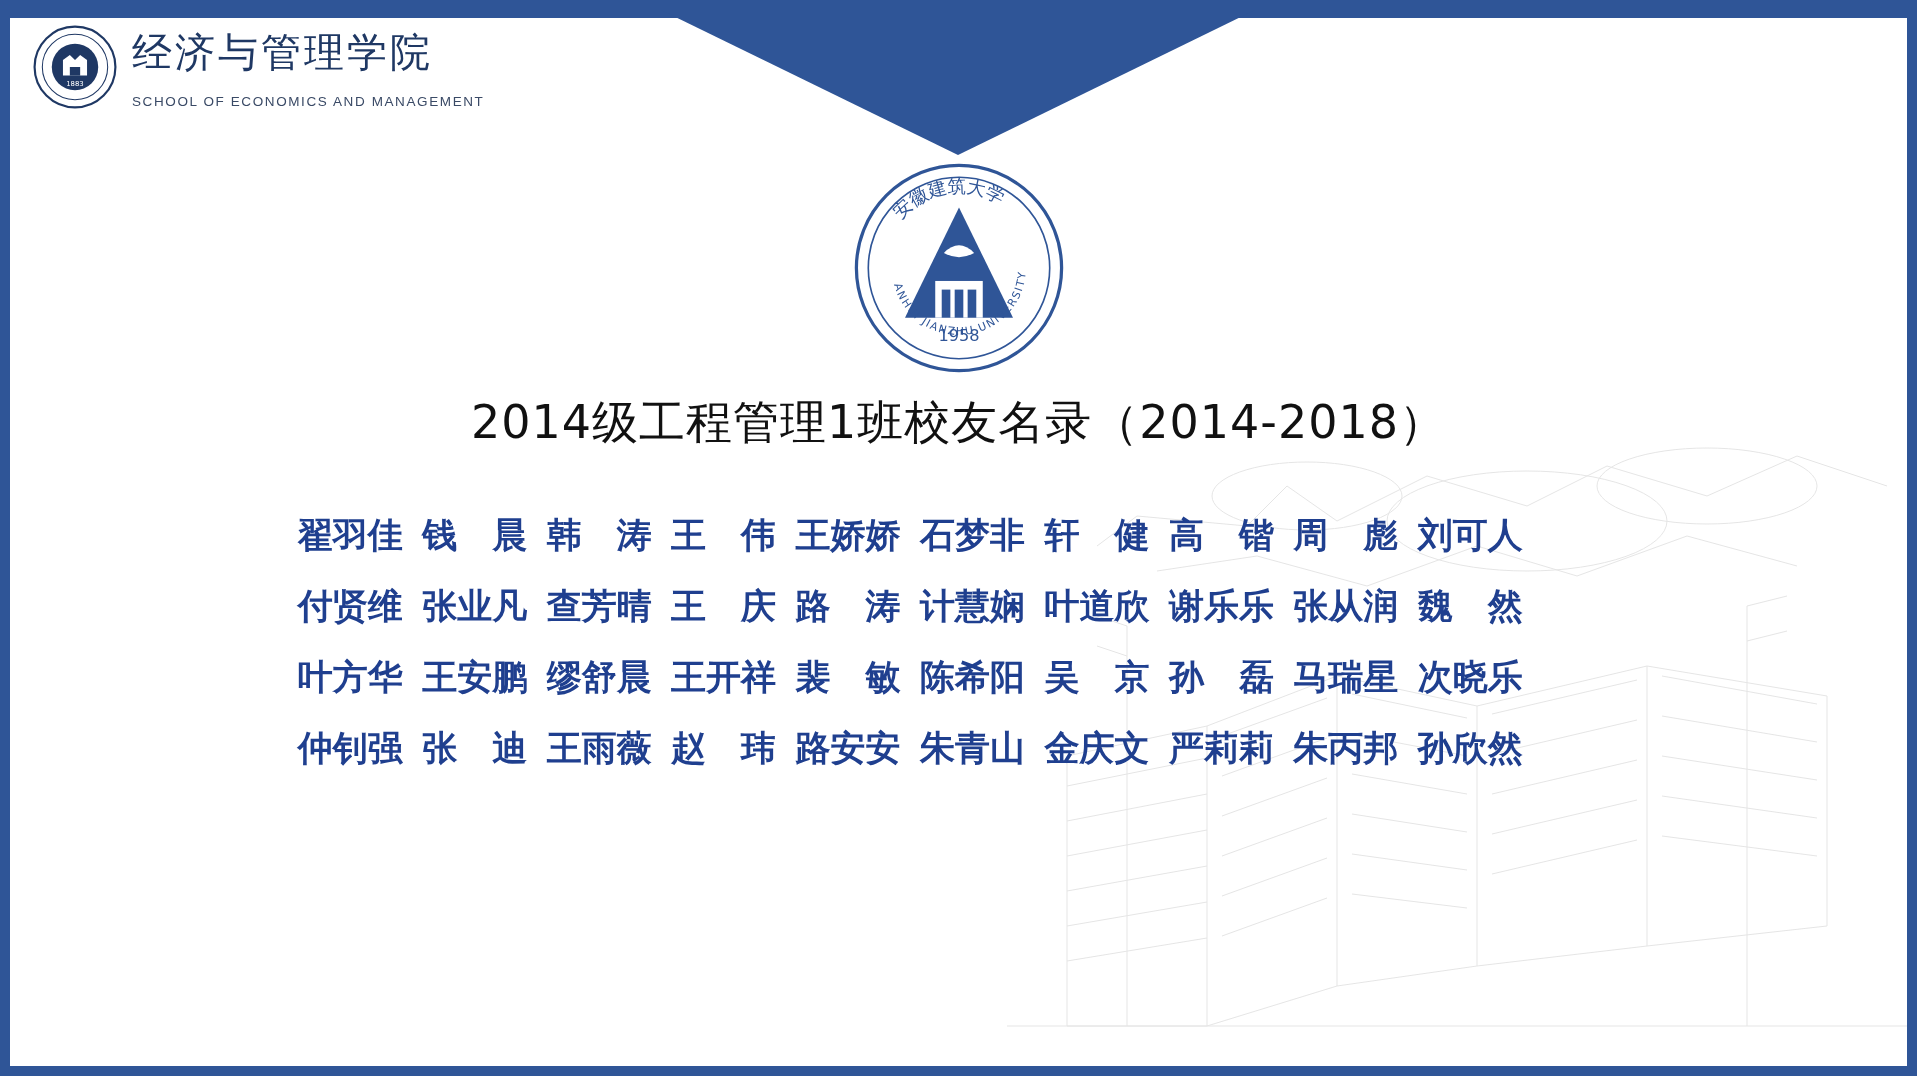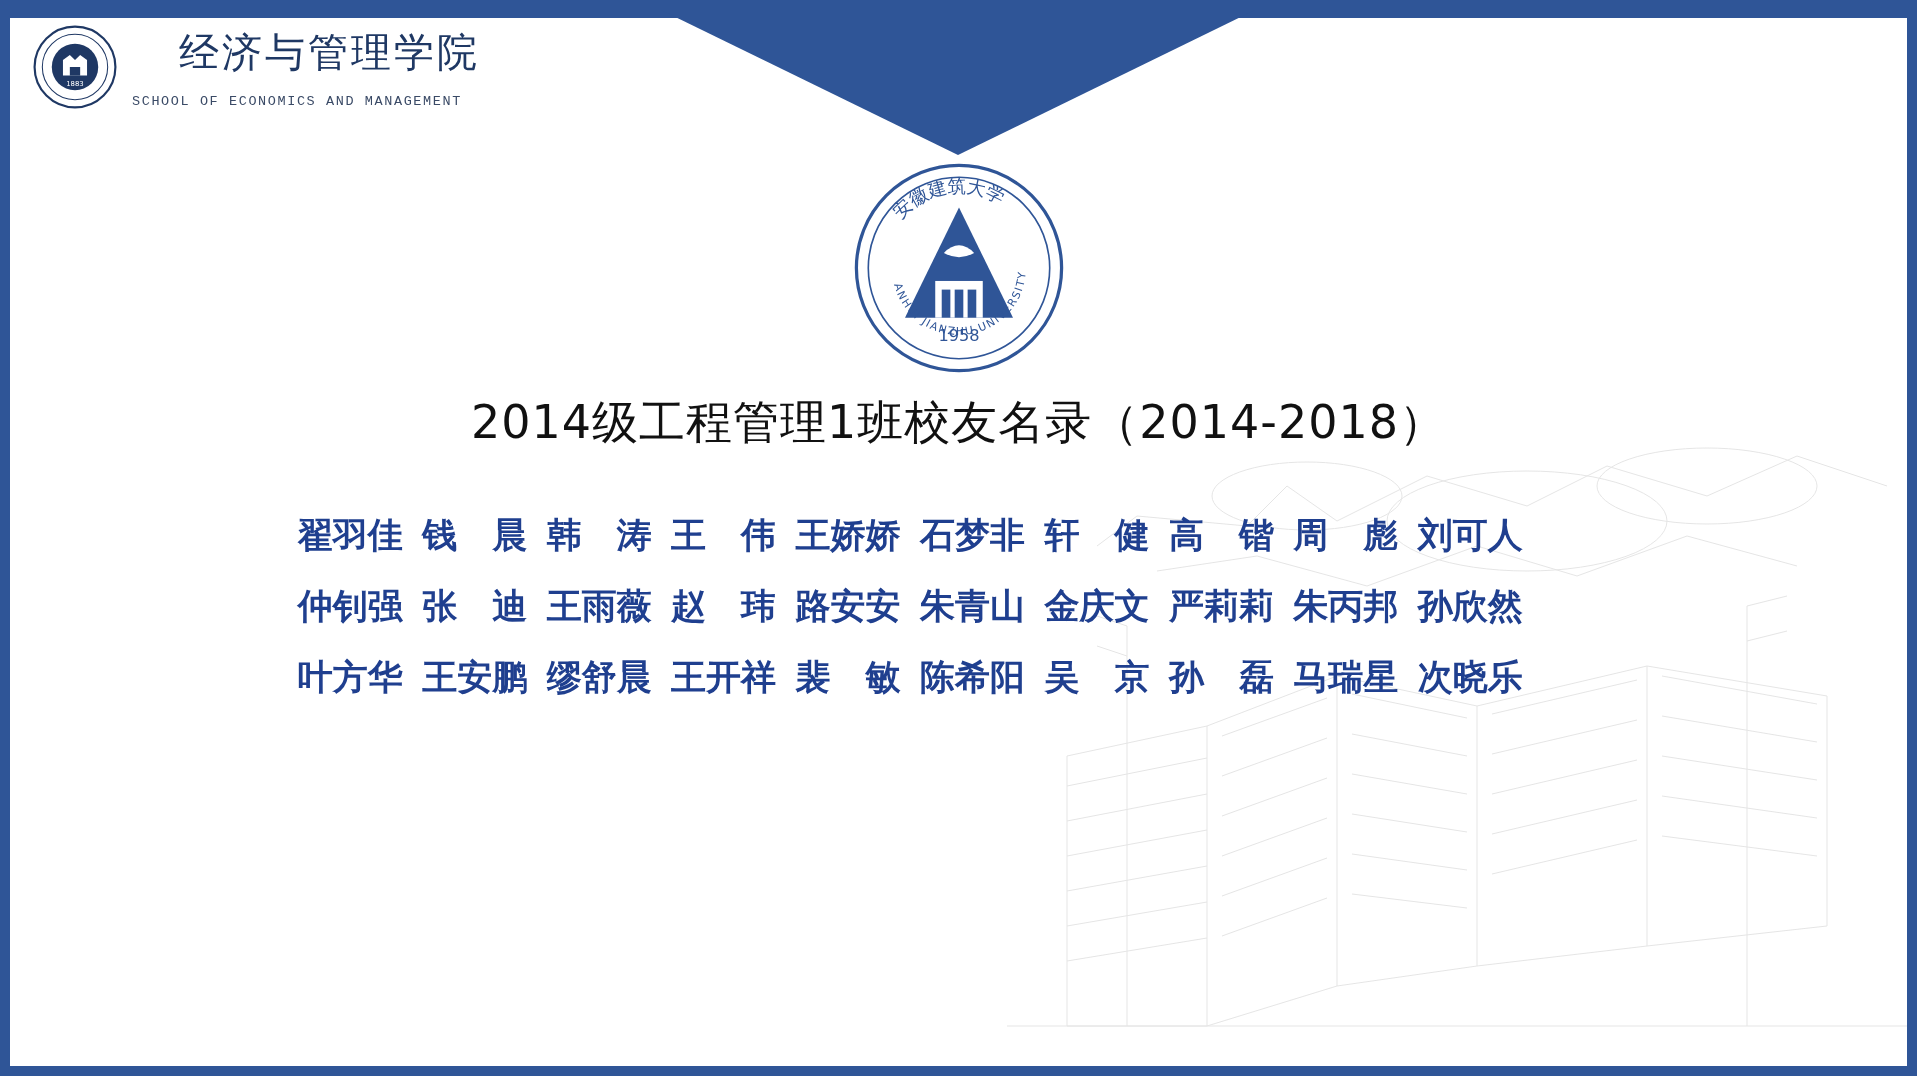--- a/index.html
+++ b/index.html
@@ -76,28 +76,27 @@
     flex-direction: column;
     justify-content: center;
     padding-top: 4px;
   }
   .dept-cn {
     font-size: 40px;
     line-height: 1.1;
     color: #1f3864;
     letter-spacing: 3px;
     font-family: "DejaVu Sans", "Liberation Sans", sans-serif;
-    margin-left: 47px;
   }
   .dept-en {
     font-size: 13.5px;
     letter-spacing: 1.6px;
     color: #3a4a66;
     margin-top: 20px;
-    font-family: Liberation Mono, monospace;
+    font-family: Liberation Sans, sans-serif;
   }
 
   
   .univ-emblem {
     position: absolute;
     left: 50%;
     transform: translateX(-50%);
     top: 150px;
     width: 216px;
     height: 216px;
@@ -218,41 +217,54 @@
         <div class="name-cell">王　伟</div>
         <div class="name-cell">王娇娇</div>
         <div class="name-cell">石梦非</div>
         <div class="name-cell">轩　健</div>
         <div class="name-cell">高　锴</div>
         <div class="name-cell">周　彪</div>
         <div class="name-cell">刘可人</div>
         <div class="name-cell"></div>
       </div>
       <div class="name-row">
+        <div class="name-cell">付贤维</div>
+        <div class="name-cell">张业凡</div>
+        <div class="name-cell">查芳晴</div>
+        <div class="name-cell">王　庆</div>
+        <div class="name-cell">路　涛</div>
+        <div class="name-cell">计慧娴</div>
+        <div class="name-cell">叶道欣</div>
+        <div class="name-cell">谢乐乐</div>
+        <div class="name-cell">张从润</div>
+        <div class="name-cell">魏　然</div>
+        <div class="name-cell"></div>
+      </div>
+      <div class="name-row">
+        <div class="name-cell">叶方华</div>
+        <div class="name-cell">王安鹏</div>
+        <div class="name-cell">缪舒晨</div>
+        <div class="name-cell">王开祥</div>
+        <div class="name-cell">裴　敏</div>
+        <div class="name-cell">陈希阳</div>
+        <div class="name-cell">吴　京</div>
+        <div class="name-cell">孙　磊</div>
+        <div class="name-cell">马瑞星</div>
+        <div class="name-cell">次晓乐</div>
+        <div class="name-cell"></div>
+      </div>
+      <div class="name-row">
         <div class="name-cell">仲钊强</div>
         <div class="name-cell">张　迪</div>
         <div class="name-cell">王雨薇</div>
         <div class="name-cell">赵　玮</div>
         <div class="name-cell">路安安</div>
         <div class="name-cell">朱青山</div>
         <div class="name-cell">金庆文</div>
         <div class="name-cell">严莉莉</div>
         <div class="name-cell">朱丙邦</div>
         <div class="name-cell">孙欣然</div>
         <div class="name-cell"></div>
       </div>
-      <div class="name-row">
-        <div class="name-cell">叶方华</div>
-        <div class="name-cell">王安鹏</div>
-        <div class="name-cell">缪舒晨</div>
-        <div class="name-cell">王开祥</div>
-        <div class="name-cell">裴　敏</div>
-        <div class="name-cell">陈希阳</div>
-        <div class="name-cell">吴　京</div>
-        <div class="name-cell">孙　磊</div>
-        <div class="name-cell">马瑞星</div>
-        <div class="name-cell">次晓乐</div>
-        <div class="name-cell"></div>
-      </div>
     </div>
 
   </div>
 </div>
 
 </body></html>

